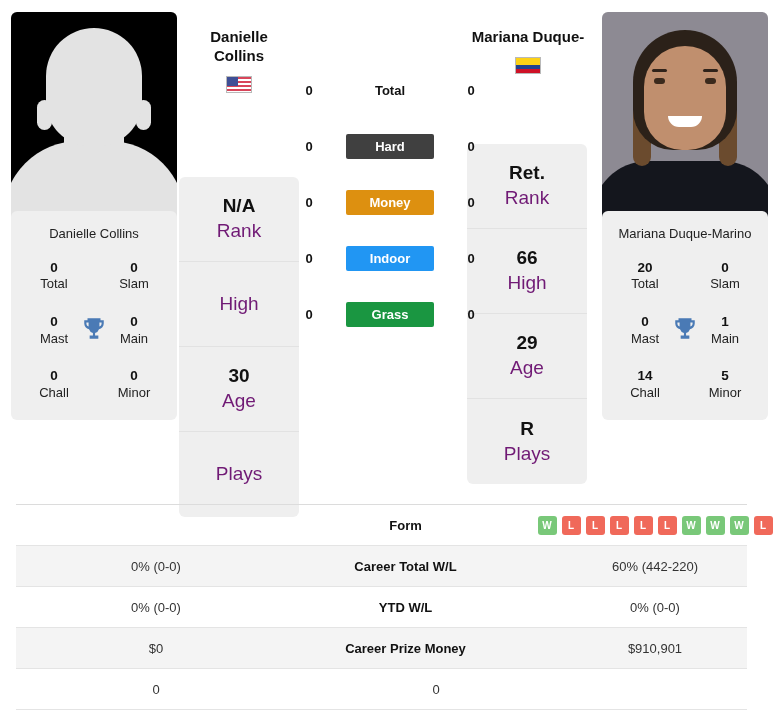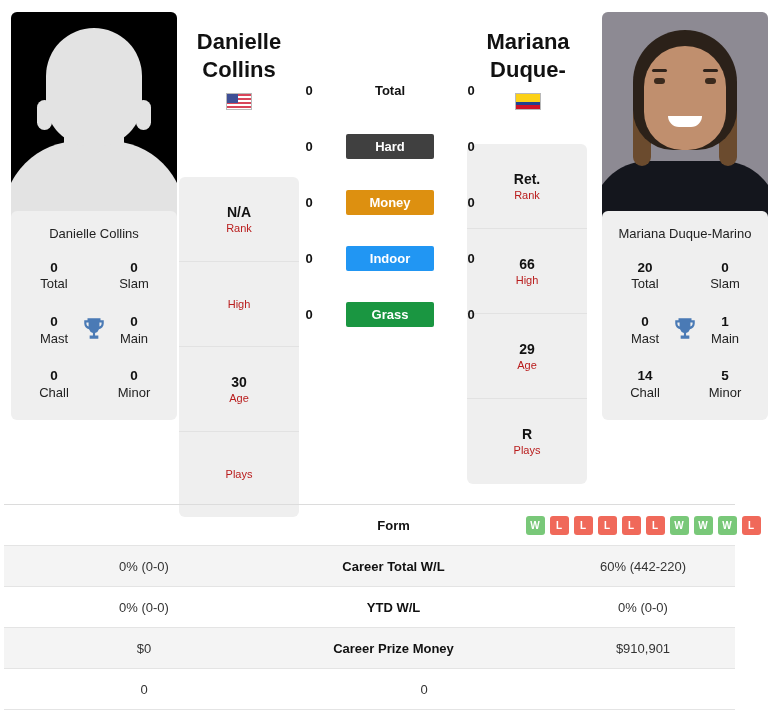--- a/index.html
+++ b/index.html
@@ -94,21 +94,21 @@
 
   .photo-caption {
     text-align: center; font-size: 13px; color: #222;
     padding: 11px 6px 12px; line-height: 1.35;
   }
 
   
   .name-block { position: absolute; top: 28px; text-align: center; }
   .name-block.left  { left: 178px; width: 122px; }
   .name-block.right { left: 448px; width: 160px; }
-  .player-name { font-size: 22px; font-weight: bold; line-height: 1.25; color: #111; }
+  .player-name { font-size: 15px; font-weight: bold; line-height: 1.25; color: #111; }
   .flag { margin: 10px auto 0; width: 26px; height: 17px; border: 1px solid #b9b9b9; position: relative; overflow: hidden; }
   .flag.us { background: #ffffff; }
   .flag.us .stripes {
     position: absolute; inset: 0;
     background: repeating-linear-gradient(to bottom, #d8455a 0 2px, #ffffff 2px 4px);
   }
   .flag.us .canton {
     position: absolute; left: 0; top: 0; width: 11px; height: 9px;
     background: #3f4f96;
   }
@@ -128,22 +128,22 @@
   }
   .attr-card.left  { left: 179px; top: 177px; }
   .attr-card.right { left: 467px; top: 144px; }
   .attr-cell {
     height: 85px;
     display: flex; flex-direction: column; align-items: center; justify-content: center;
     border-bottom: 1px solid #e2e2e2;
     line-height: 1.3;
   }
   .attr-card .attr-cell:last-child { border-bottom: none; }
-  .attr-val { font-size: 14px; font-weight: bold; color: #111; }
-  .attr-lab { font-size: 11px; color: #b91c1c; }
+  .attr-val { font-size: 19px; font-weight: bold; color: #111; }
+  .attr-lab { font-size: 19px; color: #701a75; }
 
   
   .surfaces { position: absolute; left: 300px; top: 62px; width: 180px; }
   .surf-row {
     position: relative; height: 56px;
     display: flex; align-items: center; justify-content: space-between;
   }
   .surf-num { width: 18px; text-align: center; font-size: 13px; font-weight: bold; color: #111; }
   .surf-pill {
     width: 88px; text-align: center; font-size: 13px; font-weight: bold;
@@ -168,21 +168,21 @@
   .stat-row:last-child { margin-bottom: 2px; }
   .stat-cell { width: 70px; text-align: center; line-height: 1.3; }
   .stat-val { font-size: 13.5px; font-weight: bold; color: #111; }
   .stat-lab { font-size: 13px; color: #222; }
   .trophy {
     position: absolute; left: 50%; top: 57px; transform: translateX(-50%);
     width: 26px; height: 26px;
   }
 
   
-  .table { position: absolute; left: 4px; top: 504px; width: 731px; border-top: 1px solid #dcdcdc; }
+  .table { position: absolute; left: 16px; top: 504px; width: 731px; border-top: 1px solid #dcdcdc; }
   .trow {
     display: flex; align-items: center; height: 41px;
     border-bottom: 1px solid #e4e4e4;
   }
   .trow.alt { background: #f4f4f4; }
   .tcell { font-size: 13px; color: #333; }
   .tcell.left  { flex: 0 0 280px; text-align: center; }
   .tcell.mid   { flex: 0 0 219px; text-align: center; font-weight: bold; color: #111; }
   .tcell.right { flex: 0 0 280px; text-align: center; }
   .form-badges { display: flex; gap: 5px; justify-content: center; }

